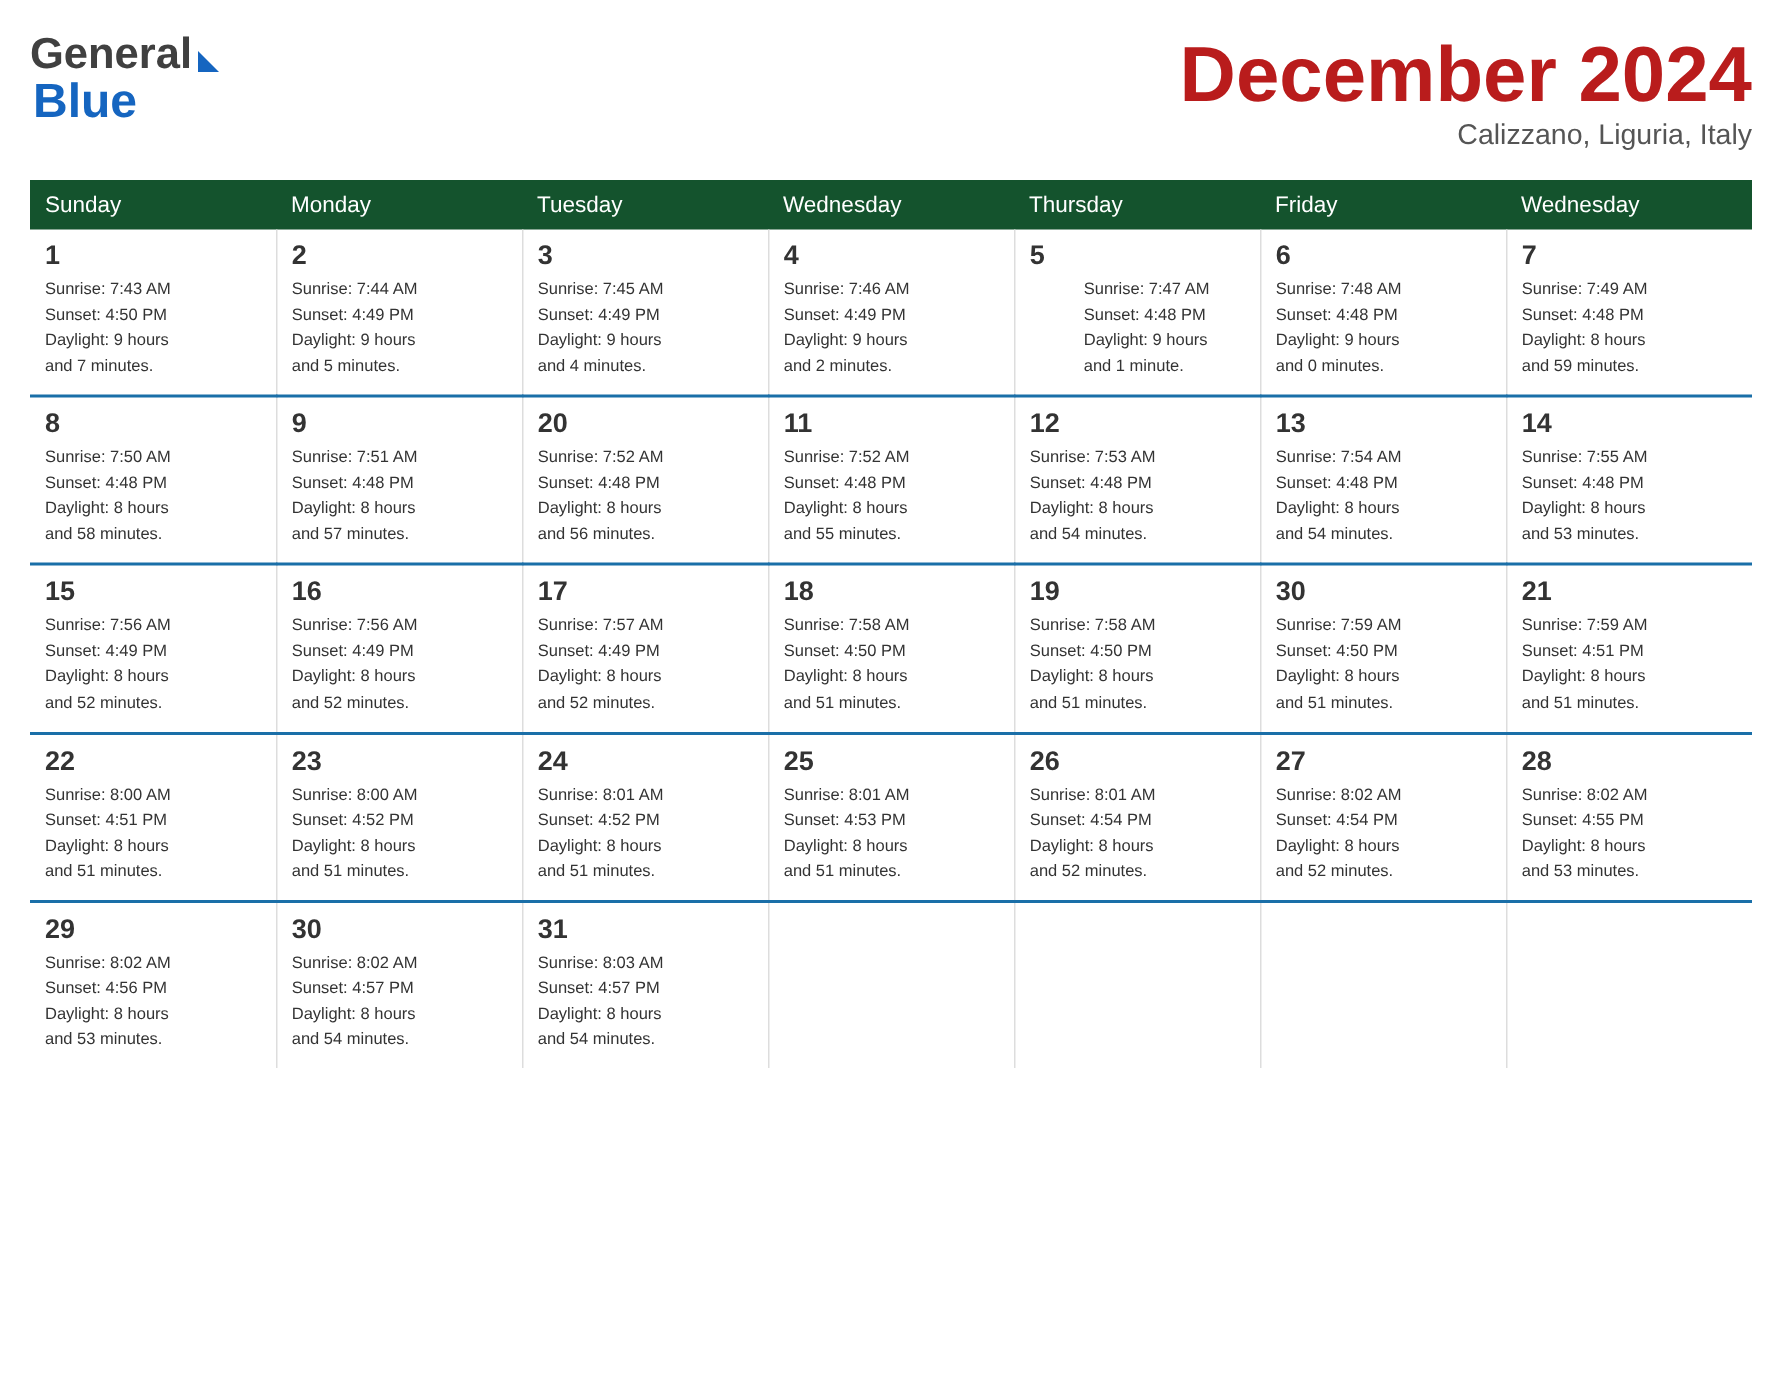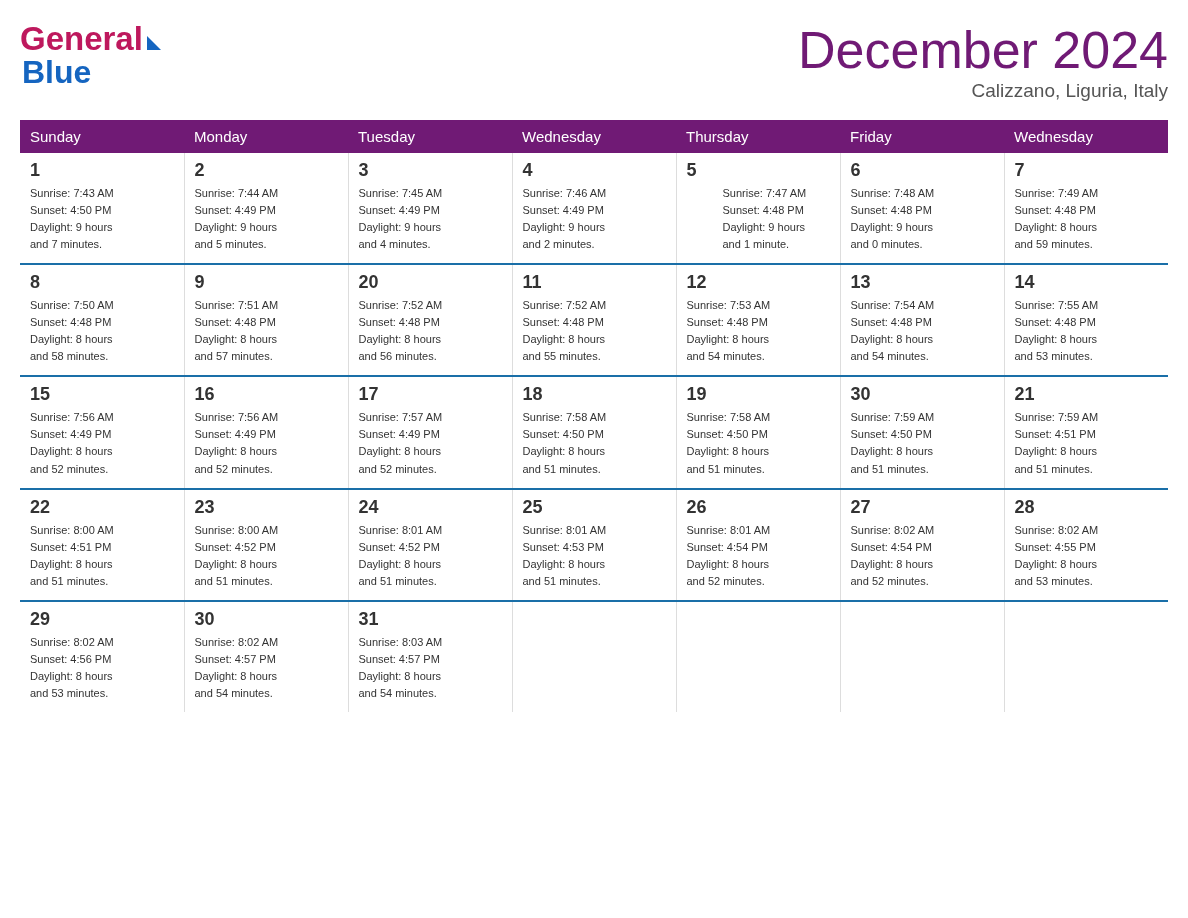--- a/index.html
+++ b/index.html
@@ -20,23 +20,23 @@
     .logo {
       display: flex;
       flex-direction: column;
       align-items: flex-start;
     }
     .logo-top {
       display: flex;
       align-items: center;
     }
     .logo-general {
-      font-size: 33px;
+      font-size: 29px;
       font-weight: bold;
-      color: #be185d;
+      color: #404040;
       font-family: Arial, sans-serif;
     }
     .logo-arrow {
       width: 0;
       height: 0;
       border-left: 14px solid #1565c0;
       border-top: 14px solid transparent;
       border-bottom: 0px solid transparent;
       margin-left: 4px;
       margin-top: 8px;
@@ -46,36 +46,36 @@
       font-weight: bold;
       color: #1565c0;
       margin-top: -4px;
       margin-left: 2px;
     }
     .title-block {
       text-align: right;
     }
     .month-title {
       font-size: 52px;
-      font-weight: normal;
-      color: #701a75;
+      font-weight: bold;
+      color: #b91c1c;
       font-family: Arial, sans-serif;
     }
     .location-title {
       font-size: 19px;
       color: #555;
       font-family: Arial, sans-serif;
     }
     table {
       width: 100%;
       border-collapse: collapse;
       font-size: 13.5px;
     }
     thead tr {
-      background-color: #701a75;
+      background-color: #14532d;
     }
     thead th {
       color: #fff;
       padding: 8px 10px;
       text-align: left;
       font-size: 15px;
       font-weight: normal;
       border: none;
     }
     tbody tr {

